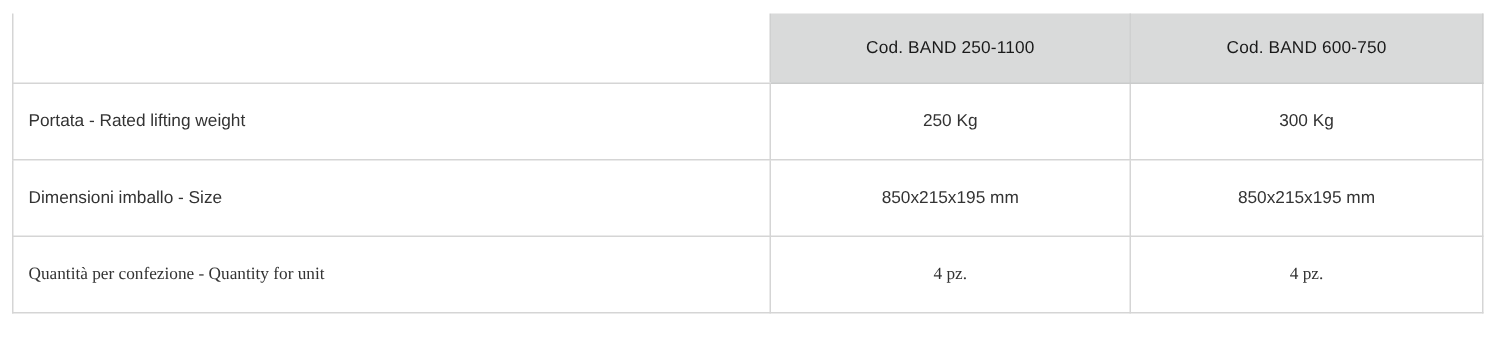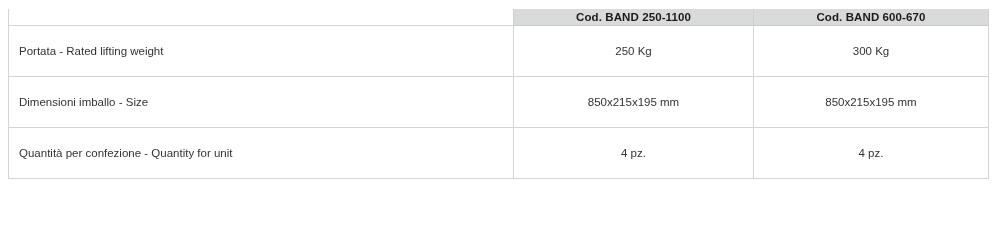--- a/index.html
+++ b/index.html
@@ -26,25 +26,25 @@
     border-collapse: collapse;
     table-layout: fixed;
   }
 
   table.spec-table col.c-label  { width: 505px; }
   table.spec-table col.c-val1   { width: 240px; }
   table.spec-table col.c-val2   { width: 235px; }
 
   
   tr.spec-head th {
-    padding: 0;
+    padding: 10px;
     margin: 0;
-    height: 16px;
+    height: 26px;
     font-size: 11.5px;
-    font-weight: bold;
+    font-weight: normal;
     color: #1a1a1a;
     letter-spacing: 0.1px;
   }
 
   th.head-blank {
     background: #ffffff;
     border: none;
     border-left: 1px solid #d5d5d5;
     border-bottom: 1px solid #d5d5d5;
   }
@@ -78,37 +78,38 @@
   }
 
   td.cell-value {
     text-align: center;
     padding: 12px 4px;
     white-space: nowrap;
   }
 
   tr.spec-row:last-child td {
     border-bottom: 1px solid #d5d5d5;
+    font-family: Liberation Serif, serif;
   }
 </style>
 </head>
 <body>
 
 <div id="spec-table-wrap">
   <table class="spec-table">
     <colgroup>
       <col class="c-label">
       <col class="c-val1">
       <col class="c-val2">
     </colgroup>
     <thead>
       <tr class="spec-head">
         <th class="head-blank"></th>
         <th class="head-code">Cod. BAND 250-1100</th>
-        <th class="head-code">Cod. BAND 600-670</th>
+        <th class="head-code">Cod. BAND 600-750</th>
       </tr>
     </thead>
     <tbody>
       <tr class="spec-row">
         <td class="cell-label">Portata - Rated lifting weight</td>
         <td class="cell-value">250 Kg</td>
         <td class="cell-value">300 Kg</td>
       </tr>
       <tr class="spec-row">
         <td class="cell-label">Dimensioni imballo - Size</td>

